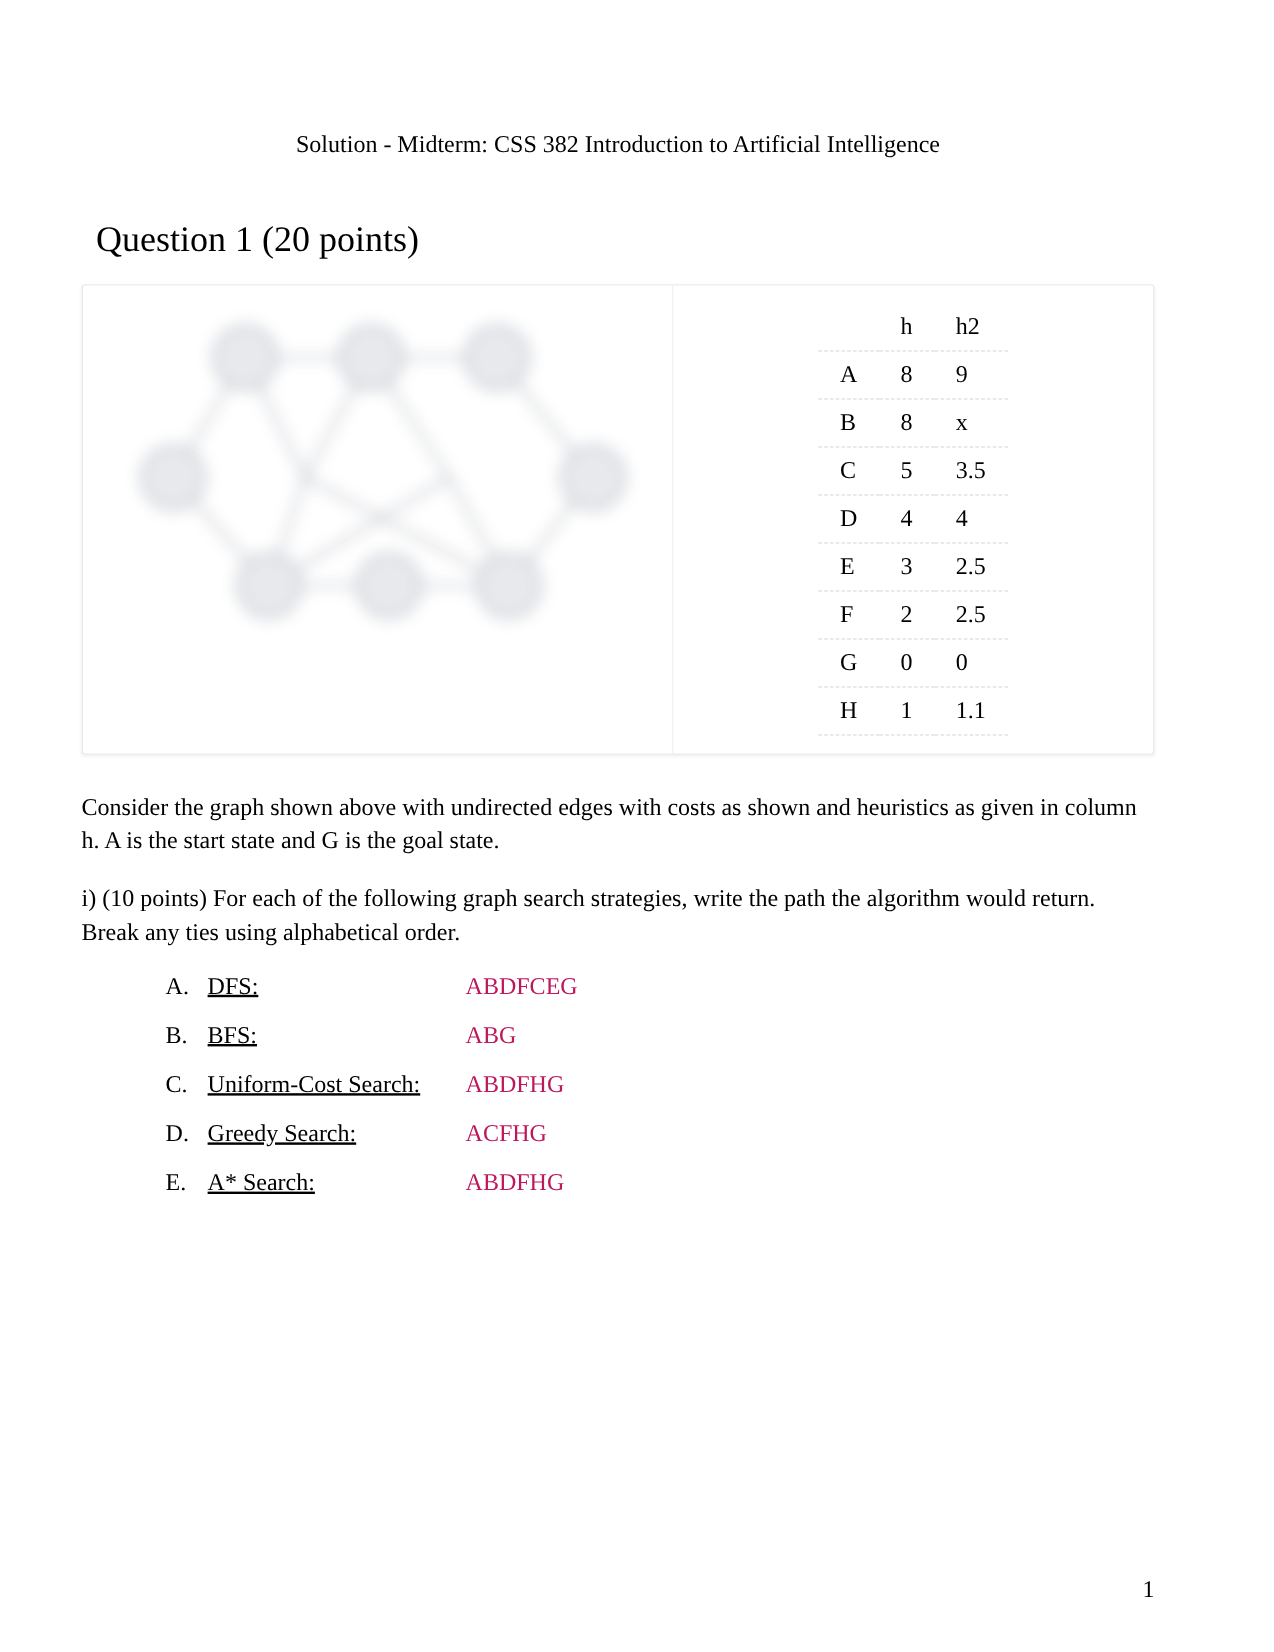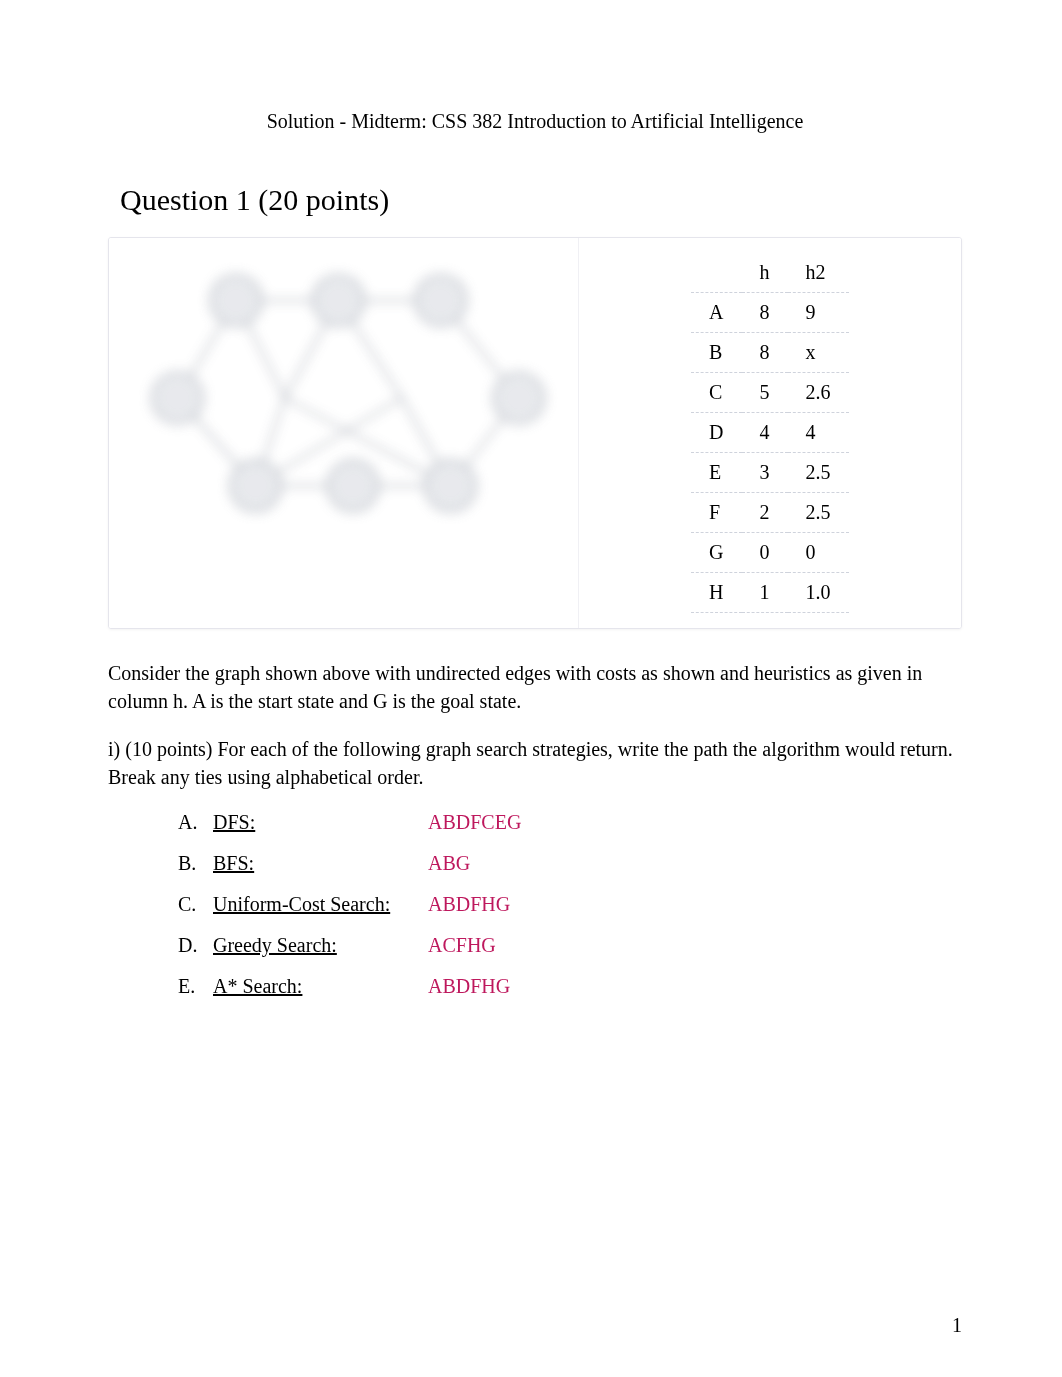--- a/index.html
+++ b/index.html
@@ -6,21 +6,21 @@
   html, body {
     margin: 0;
     padding: 0;
     width: 1062px;
     height: 1377px;
     background: #ffffff;
     font-family: "Times New Roman", Times, serif;
     color: #000000;
   }
   .page {
-    padding: 110px 100px 0 108px;
+    padding: 110px 100px 0 68px;
     box-sizing: border-box;
     position: relative;
     height: 100%;
   }
   .header-line {
     text-align: center;
     font-size: 20px;
     margin-bottom: 50px;
   }
   .question-head {
@@ -158,21 +158,21 @@
           <td>9</td>
         </tr>
         <tr>
           <td>B</td>
           <td>8</td>
           <td>x</td>
         </tr>
         <tr>
           <td>C</td>
           <td>5</td>
-          <td>2.6</td>
+          <td>3.5</td>
         </tr>
         <tr>
           <td>D</td>
           <td>4</td>
           <td>4</td>
         </tr>
         <tr>
           <td>E</td>
           <td>3</td>
           <td>2.5</td>
@@ -183,21 +183,21 @@
           <td>2.5</td>
         </tr>
         <tr>
           <td>G</td>
           <td>0</td>
           <td>0</td>
         </tr>
         <tr>
           <td>H</td>
           <td>1</td>
-          <td>1.0</td>
+          <td>1.1</td>
         </tr>
       </tbody>
         </table>
     </div>
 
   </div>
 
   <div class="body-text">
     <p>Consider the graph shown above with undirected edges with costs as shown and heuristics as given in column h. A is the start state and G is the goal state.</p>
     <p>i)        (10 points) For each of the following graph search strategies, write the path the algorithm would return. Break any ties using alphabetical order.</p>

